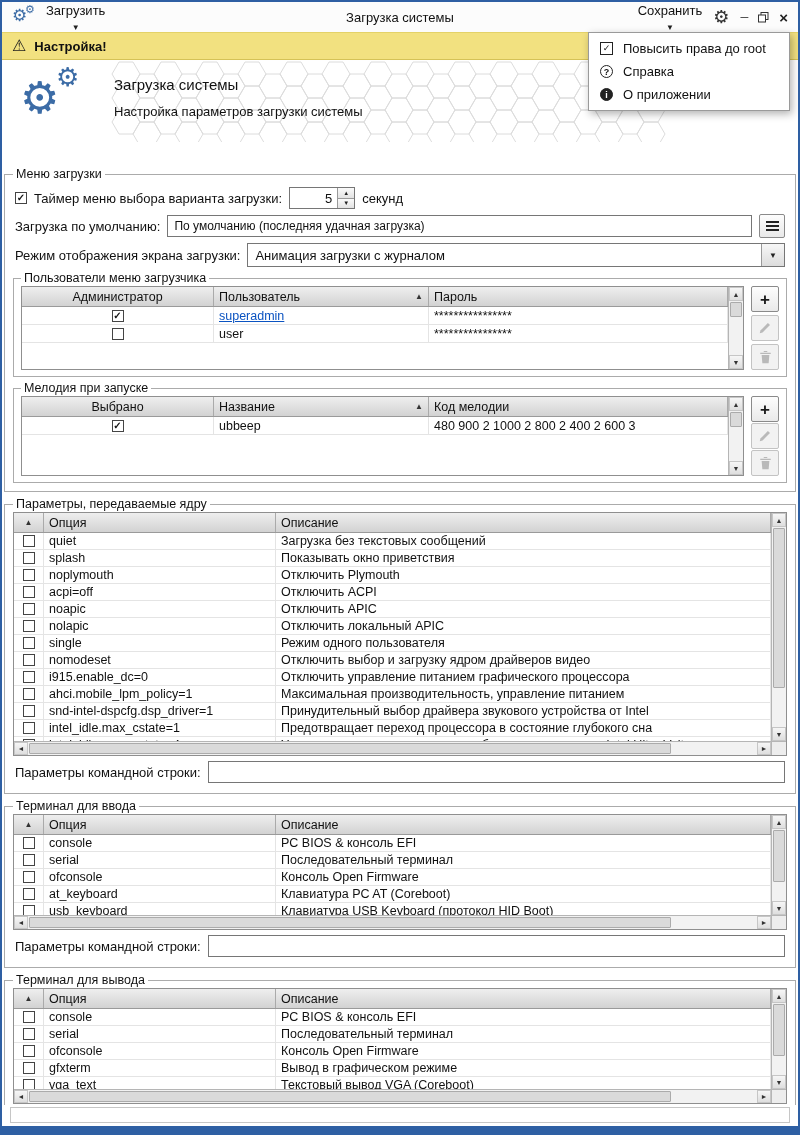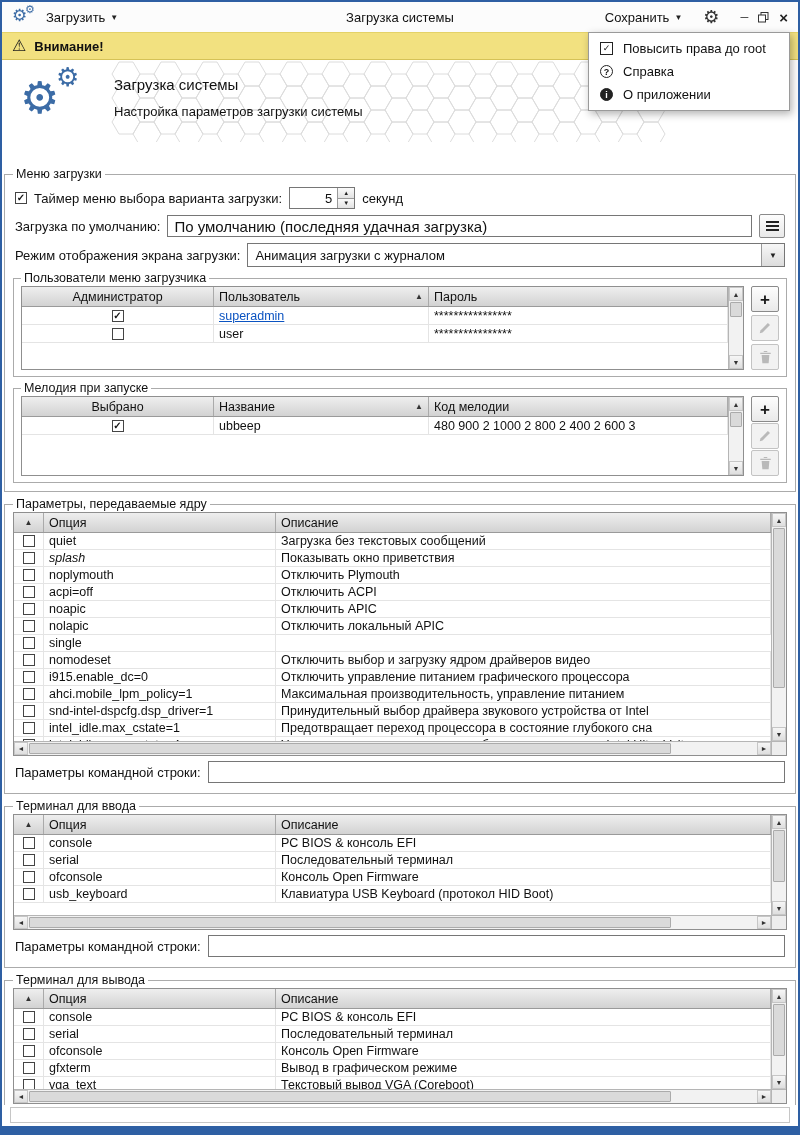--- a/index.html
+++ b/index.html
@@ -4,22 +4,22 @@
 <style>
   html,body{margin:0;padding:0;}
   body{width:800px;height:1135px;font-family:"Liberation Sans",sans-serif;background:#fff;color:#111;}
   .window{box-sizing:border-box;width:800px;height:1135px;border:2px solid #2e5fa3;background:#fff;
           display:flex;flex-direction:column;position:relative;overflow:hidden;}
 
   
   .titlebar{flex:0 0 30px;display:flex;align-items:center;padding:0 10px;background:#fcfcfc;position:relative;}
   .tb-left,.tb-right{display:flex;align-items:center;z-index:2;}
   .tb-left{gap:10px;}
-  .tb-right{margin-left:auto;gap:21px;}
-  .tb-btn{display:flex;align-items:center;gap:5px;font-size:13px;cursor:default;}
+  .tb-right{margin-left:auto;gap:11px;}
+  .tb-btn{display:flex;align-items:center;gap:5px;font-size:13px;cursor:default;flex-direction:column;}
   .tb-caret{font-size:8px;color:#222;}
   .tb-title{position:absolute;left:0;right:0;text-align:center;font-size:13px;color:#111;}
   .gears-sm{position:relative;width:24px;height:20px;display:inline-block;}
   .gears-sm .g1{position:absolute;left:0;top:0;font-size:17px;line-height:1;color:#3c6ca6;}
   .gears-sm .g2{position:absolute;left:13px;top:-3px;font-size:11px;line-height:1;color:#3c6ca6;}
   .tb-gear{font-size:18px;color:#333;line-height:1;}
   .winctl{display:flex;align-items:center;gap:10px;}
   .winctl .wmin{font-size:11px;color:#222;}
   .winctl .wclose{font-size:15px;font-weight:bold;color:#222;line-height:1;}
   .winctl .wmax{display:flex;align-items:center;}
@@ -64,21 +64,21 @@
   .cb{width:12px;height:12px;border:1px solid #444;background:#fff;display:inline-flex;align-items:center;
       justify-content:center;flex:0 0 12px;box-sizing:border-box;}
   .cb .tick{font-size:10px;line-height:1;font-weight:bold;color:#111;}
 
   .spin{width:66px;height:22px;border:1px solid #767676;display:flex;box-sizing:border-box;background:#fff;flex:0 0 66px;}
   .spin-val{flex:1;display:flex;align-items:center;justify-content:flex-end;padding-right:5px;font-size:13px;}
   .spin-btns{width:16px;display:flex;flex-direction:column;border-left:1px solid #999;}
   .spin-b{flex:1;display:flex;align-items:center;justify-content:center;font-size:6px;background:linear-gradient(#fafafa,#e2e2e2);color:#222;}
   .spin-b + .spin-b{border-top:1px solid #999;}
 
-  input.txt{height:22px;border:1px solid #767676;padding:0 6px;font-size:15px;font-family:inherit;box-sizing:border-box;background:#fff;color:#111;}
+  input.txt{height:22px;border:1px solid #767676;padding:0 6px;font-size:12px;font-family:inherit;box-sizing:border-box;background:#fff;color:#111;}
 
   .sq-btn{width:26px;height:24px;border:1px solid #8a8a8a;background:linear-gradient(#fdfdfd,#e9e9e9);
           display:flex;align-items:center;justify-content:center;box-sizing:border-box;border-radius:2px;flex:0 0 auto;}
   .sq-btn.disabled{background:#f2f2f2;border-color:#c3c3c3;}
   .hamburger{display:flex;flex-direction:column;gap:2px;}
   .hamburger i{display:block;width:13px;height:2px;background:#222;}
   .plus{font-size:17px;font-weight:bold;color:#1a1a1a;line-height:1;}
 
   .combo{height:24px;border:1px solid #767676;display:flex;align-items:center;box-sizing:border-box;background:#fff;}
   .combo-text{flex:1;padding:0 7px;font-size:13px;white-space:nowrap;overflow:hidden;}
@@ -158,21 +158,21 @@
               <rect x="0.5" y="3" width="7" height="7" fill="#fff" stroke="#333"></rect>
             </svg>
           </span>
         <span class="wclose">×</span>
       </div>
     </div>
   </div>
 
   <div class="warnbar">
     <span class="warn-ic">⚠</span>
-    <span class="warn-text">Внимание!</span>
+    <span class="warn-text">Настройка!</span>
   </div>
 
   <div class="appmenu">
     <div class="menu-item bold">
       <span class="mi-ic">
           <span class="mi-box">
             <span>✓</span>
           </span>
         </span>
       <span class="mi-label">Повысить права до root</span>
@@ -462,21 +462,21 @@
               <div class="t-cell center" style="width: 30px;">
                 <span class="cb"></span>
               </div>
               <div class="t-cell" style="width: 232px;">quiet</div>
               <div class="t-cell grow">Загрузка без текстовых сообщений</div>
             </div>
             <div class="t-row">
               <div class="t-cell center" style="width: 30px;">
                 <span class="cb"></span>
               </div>
-              <div class="t-cell" style="width: 232px; font-style: italic;">splash</div>
+              <div class="t-cell" style="width: 232px;">splash</div>
               <div class="t-cell grow">Показывать окно приветствия</div>
             </div>
             <div class="t-row">
               <div class="t-cell center" style="width: 30px;">
                 <span class="cb"></span>
               </div>
               <div class="t-cell" style="width: 232px;">noplymouth</div>
               <div class="t-cell grow">Отключить Plymouth</div>
             </div>
             <div class="t-row">
@@ -498,20 +498,21 @@
                 <span class="cb"></span>
               </div>
               <div class="t-cell" style="width: 232px;">nolapic</div>
               <div class="t-cell grow">Отключить локальный APIC</div>
             </div>
             <div class="t-row">
               <div class="t-cell center" style="width: 30px;">
                 <span class="cb"></span>
               </div>
               <div class="t-cell" style="width: 232px;">single</div>
+              <div class="t-cell grow">Режим одного пользователя</div>
             </div>
             <div class="t-row">
               <div class="t-cell center" style="width: 30px;">
                 <span class="cb"></span>
               </div>
               <div class="t-cell" style="width: 232px;">nomodeset</div>
               <div class="t-cell grow">Отключить выбор и загрузку ядром драйверов видео</div>
             </div>
             <div class="t-row">
               <div class="t-cell center" style="width: 30px;">
@@ -605,20 +606,27 @@
               <div class="t-cell center" style="width: 30px;">
                 <span class="cb"></span>
               </div>
               <div class="t-cell" style="width: 232px;">ofconsole</div>
               <div class="t-cell grow">Консоль Open Firmware</div>
             </div>
             <div class="t-row">
               <div class="t-cell center" style="width: 30px;">
                 <span class="cb"></span>
               </div>
+              <div class="t-cell" style="width: 232px;">at_keyboard</div>
+              <div class="t-cell grow">Клавиатура PC AT (Coreboot)</div>
+            </div>
+            <div class="t-row">
+              <div class="t-cell center" style="width: 30px;">
+                <span class="cb"></span>
+              </div>
               <div class="t-cell" style="width: 232px;">usb_keyboard</div>
               <div class="t-cell grow">Клавиатура USB Keyboard (протокол HID Boot)</div>
             </div>
           </div>
           <div class="vscroll" style="bottom: 14px;">
             <div class="sbtn">▲</div>
             <div class="vtrack">
               <div class="vthumb" style="height: 72%;"></div>
             </div>
             <div class="sbtn">▼</div>

